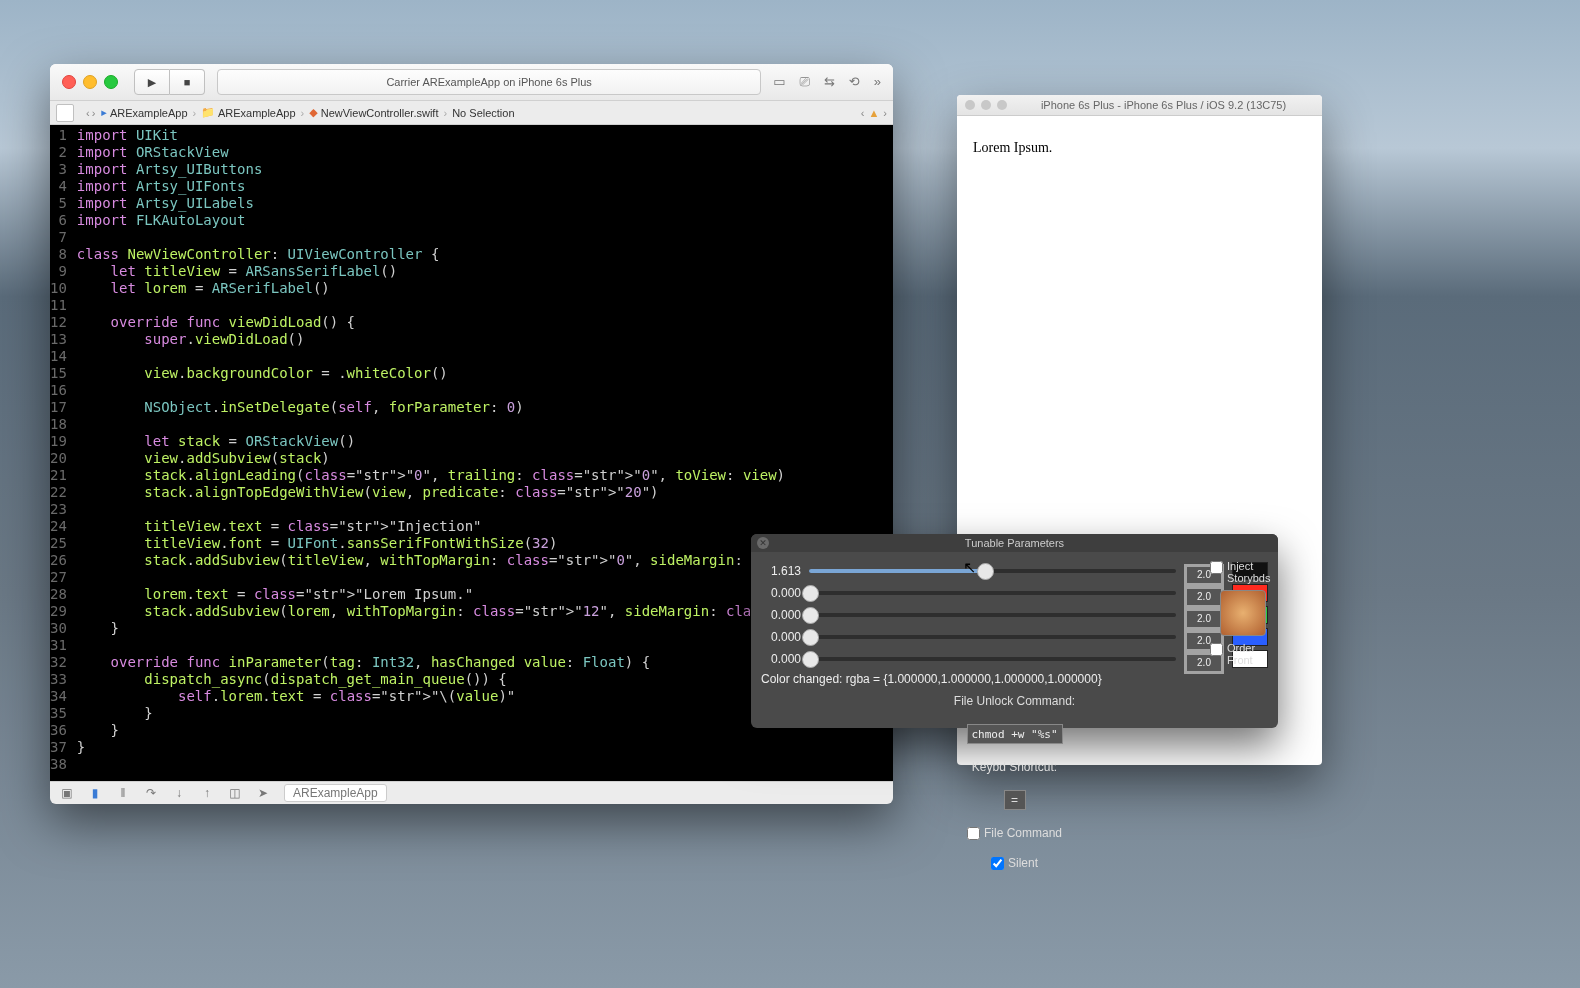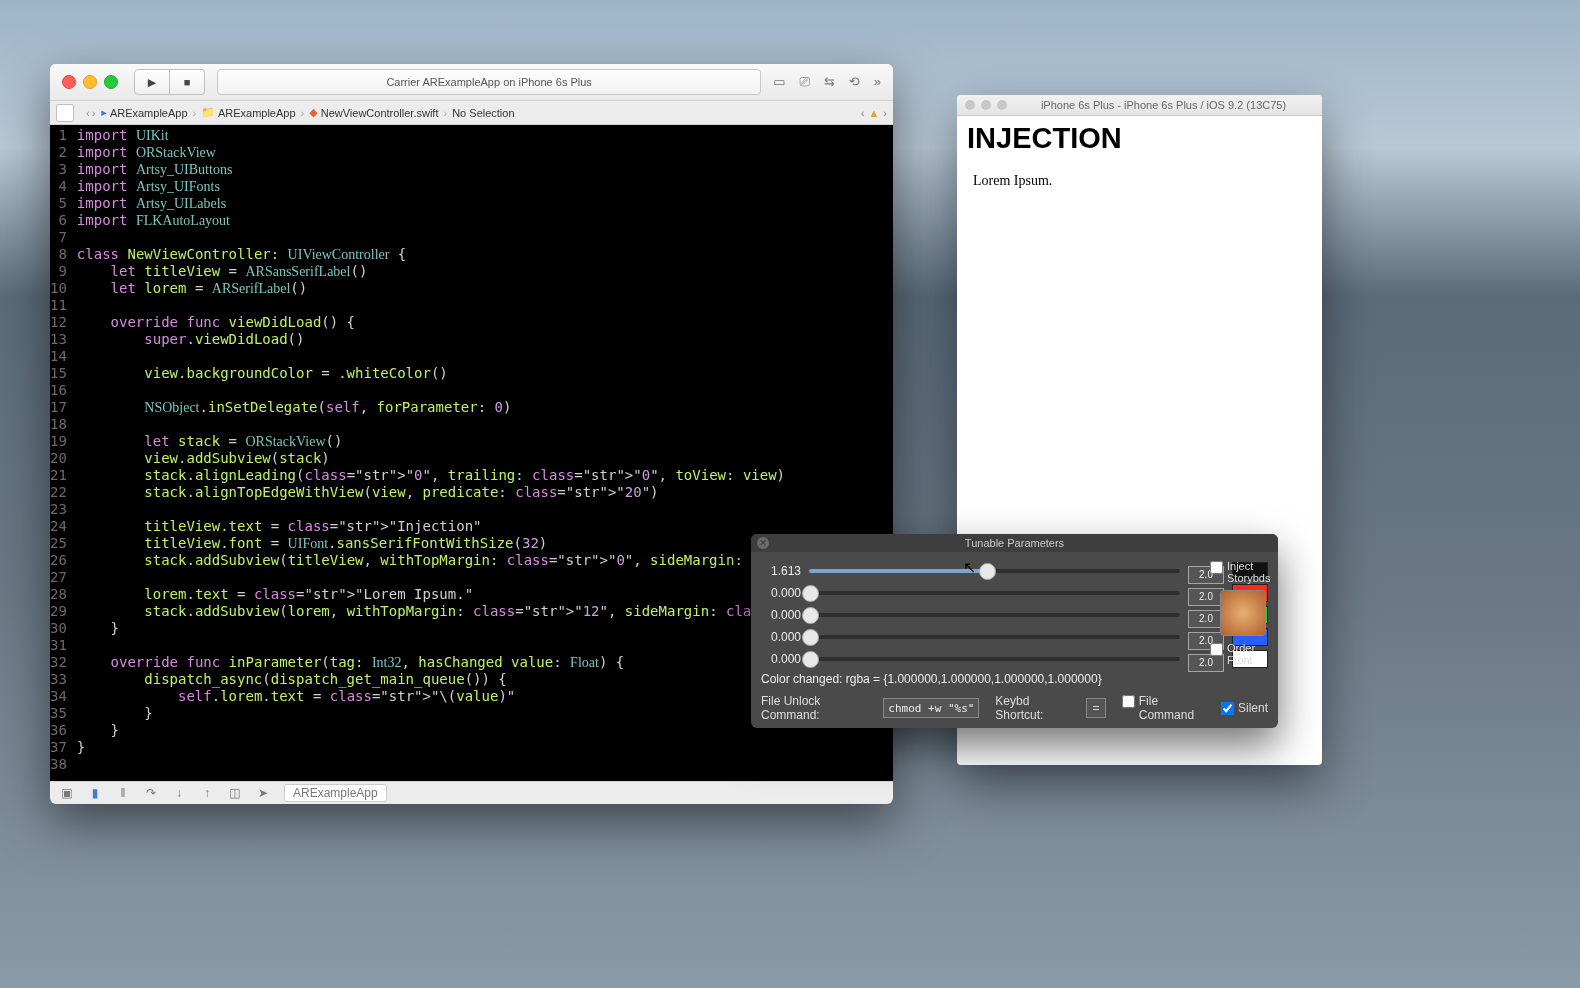--- a/index.html
+++ b/index.html
@@ -24,21 +24,21 @@
   .jumpbar .nav{display:flex;gap:2px;color:#888;margin:0 6px;}
   .jumpbar .crumb{display:flex;align-items:center;gap:3px;}
   .jumpbar .crumb span.sep{color:#aaa;margin:0 2px;}
   .jumpbar .folder{color:#3a7bd5;}
   .jumpbar .swift{color:#e06734;}
   .jumpbar .right{margin-left:auto;display:flex;gap:4px;align-items:center;color:#888;}
   .editor{height:656px;background:#000;color:#d0d0d0;font-family:Menlo,Consolas,monospace;font-size:14px;line-height:17px;display:flex;overflow:hidden;white-space:pre;}
   .gutter{width:32px;text-align:right;color:#6a6a6a;padding:2px 6px 0 0;background:#000;}
   .code{flex:1;padding:2px 0 0 4px;}
   .kw{color:#d88be0;text-align:center;}
-  .type{color:#7bc6c0;font-family:Liberation Serif, serif;}
+  .type{color:#7bc6c0;}
   .fn{color:#bef264;}
   .num{color:#c9a0dc;}
   .debugbar{height:22px;background:#ececec;border-top:1px solid #d0d0d0;border-radius:0 0 6px 6px;display:flex;align-items:center;gap:14px;padding:0 10px;color:#777;font-size:12px;}
   .debugbar .spacer{flex:1;}
   .db-icon{width:14px;text-align:center;}
   
   .sim{position:absolute;left:957px;top:95px;width:365px;height:670px;background:#fff;border-radius:4px;box-shadow:0 20px 50px rgba(0,0,0,.45);}
   .sim-title{height:20px;background:linear-gradient(#f1f1f1,#e4e4e4);border-bottom:1px solid #ccc;border-radius:4px 4px 0 0;display:flex;align-items:center;font-size:11px;color:#666;}
   .sim-title .dots{display:flex;gap:6px;padding-left:8px;}
   .sim-title .dot{width:10px;height:10px;border-radius:50%;background:#c8c8c8;}
@@ -54,28 +54,28 @@
   .panel{position:absolute;left:751px;top:534px;width:527px;height:194px;background:#4a4a4a;color:#ddd;border-radius:6px;box-shadow:0 18px 40px rgba(0,0,0,.55);font-size:12px;}
   .panel-title{height:18px;text-align:center;font-size:11px;color:#ccc;background:#3e3e3e;border-radius:6px 6px 0 0;line-height:18px;position:relative;}
   .panel-title .close{position:absolute;left:6px;top:3px;width:12px;height:12px;border-radius:50%;background:#6a6a6a;color:#333;font-size:9px;line-height:12px;}
   .rows{padding:8px 10px 0 10px;}
   .row{display:flex;align-items:center;gap:8px;height:22px;}
   .row .val{width:40px;text-align:right;color:#eee;}
   .row .track{flex:1;position:relative;}
   .row .track .bar{height:4px;background:#2e2e2e;border-radius:2px;position:relative;top:0;}
   .row .track .fill{position:absolute;left:0;top:0;height:4px;background:#7aa6d6;border-radius:2px;}
   .row .track .knob{position:absolute;top:-6px;width:15px;height:15px;border-radius:50%;background:#e8e8e8;border:1px solid #aaa;}
-  .row .max{width:34px;height:16px;border:1px solid #a3a3a3;background:#555;text-align:center;font-size:10px;line-height:16px;color:#eee;margin-top:7px;}
+  .row .max{width:34px;height:16px;border:3px solid #a3a3a3;background:#555;text-align:center;font-size:10px;line-height:16px;color:#eee;margin-top:7px;}
   .row .swatch{width:34px;height:16px;border:1px solid #222;}
   .side{position:absolute;right:10px;top:26px;width:58px;display:flex;flex-direction:column;gap:6px;font-size:11px;color:#ddd;}
   .chk{display:flex;align-items:flex-start;gap:4px;}
   .chk input{margin:1px 0 0 0;}
   .imgbox{width:44px;height:44px;border:1px solid #888;border-radius:4px;margin-left:10px;background:radial-gradient(circle at 50% 50%,#e8b070,#b06030);}
   .msg{padding:2px 10px;color:#eee;font-size:12px;}
-  .bottom{display:flex;align-items:center;gap:16px;padding:6px 10px;font-size:12px;color:#ddd;}
+  .bottom{display:flex;align-items:center;gap:16px;padding:6px 10px;font-size:12px;color:#ddd;flex-direction:column;}
   .bottom input.text{background:#555;border:1px solid #888;color:#eee;height:18px;padding:0 4px;font-size:11px;width:86px;font-family:Menlo,monospace;}
   .bottom .key{width:20px;height:18px;border:1px solid #888;background:#555;text-align:center;line-height:18px;}
   .cursor{position:absolute;color:#000;font-size:16px;pointer-events:none;}
 </style>
 </head>
 <body>
 
 <div class="desktop">
 
   <div class="xcode">
@@ -222,21 +222,20 @@
   <div class="sim">
     <div class="sim-title">
       <div class="dots">
         <div class="dot"></div>
         <div class="dot"></div>
         <div class="dot"></div>
       </div>
       <div class="t">iPhone 6s Plus - iPhone 6s Plus / iOS 9.2 (13C75)</div>
     </div>
     <div class="app-content">
-      <div class="app-title">INJECTION</div>
       <div class="app-sub">Lorem Ipsum.</div>
     </div>
   </div>
 
   <div class="panel">
     <div class="panel-title">
       <div class="close">✕</div>
       <span>Tunable Parameters</span>
     </div>
     <div class="rows" id="slider-rows">

